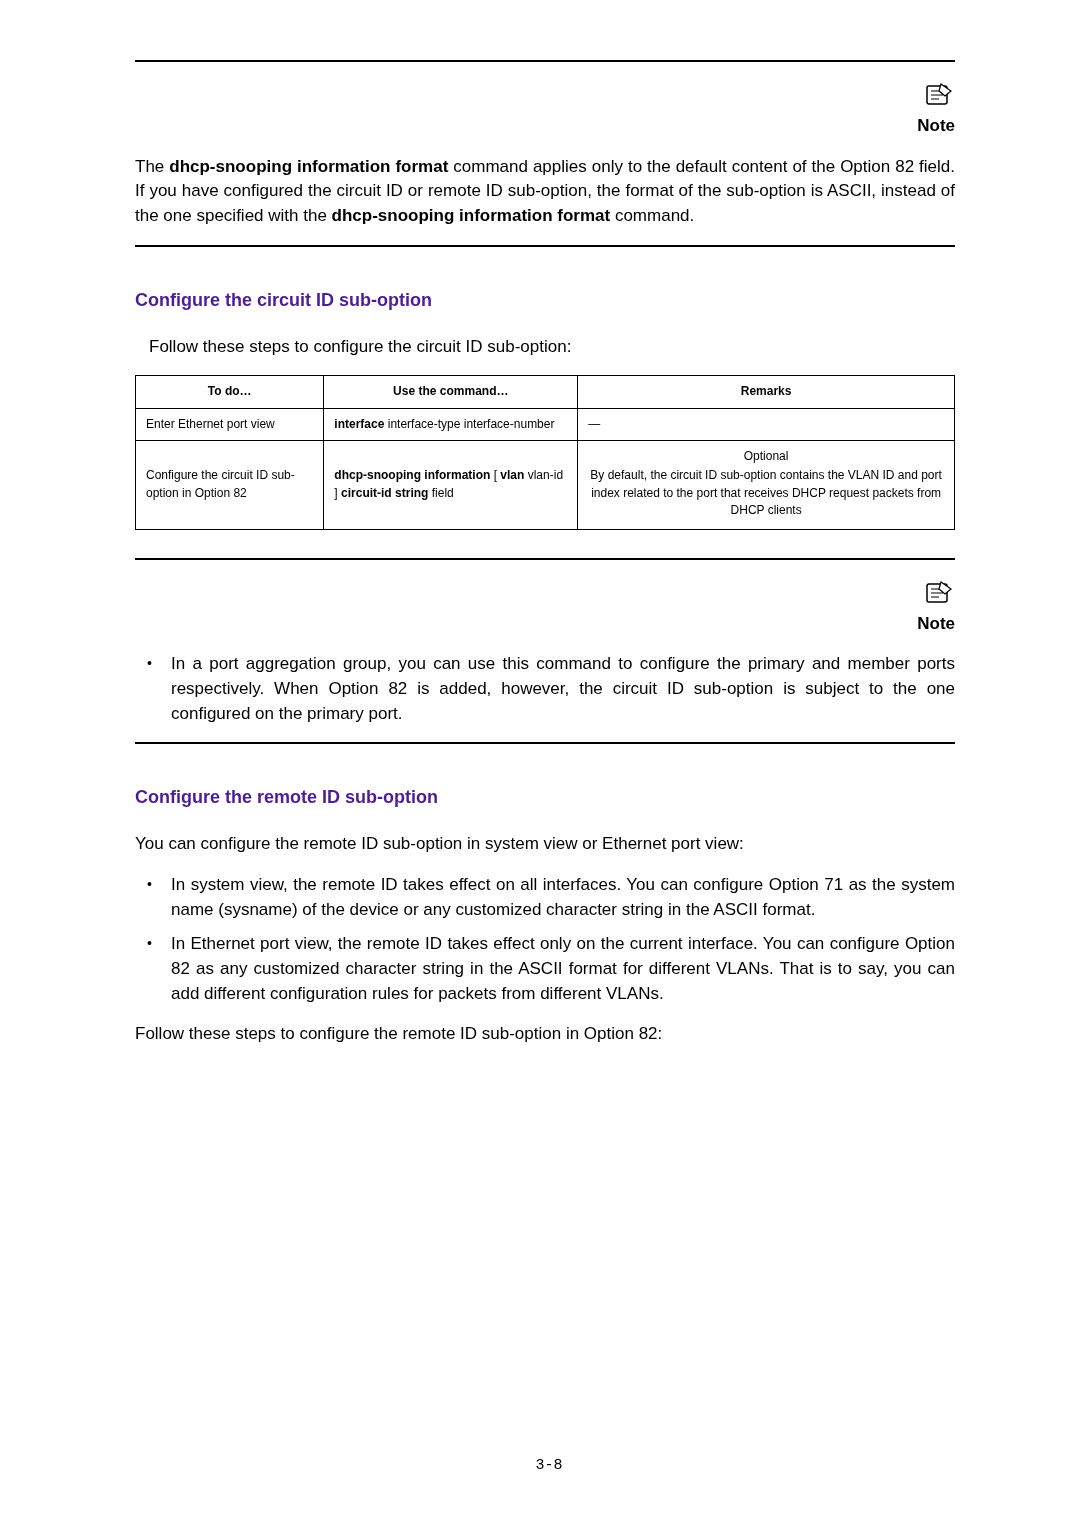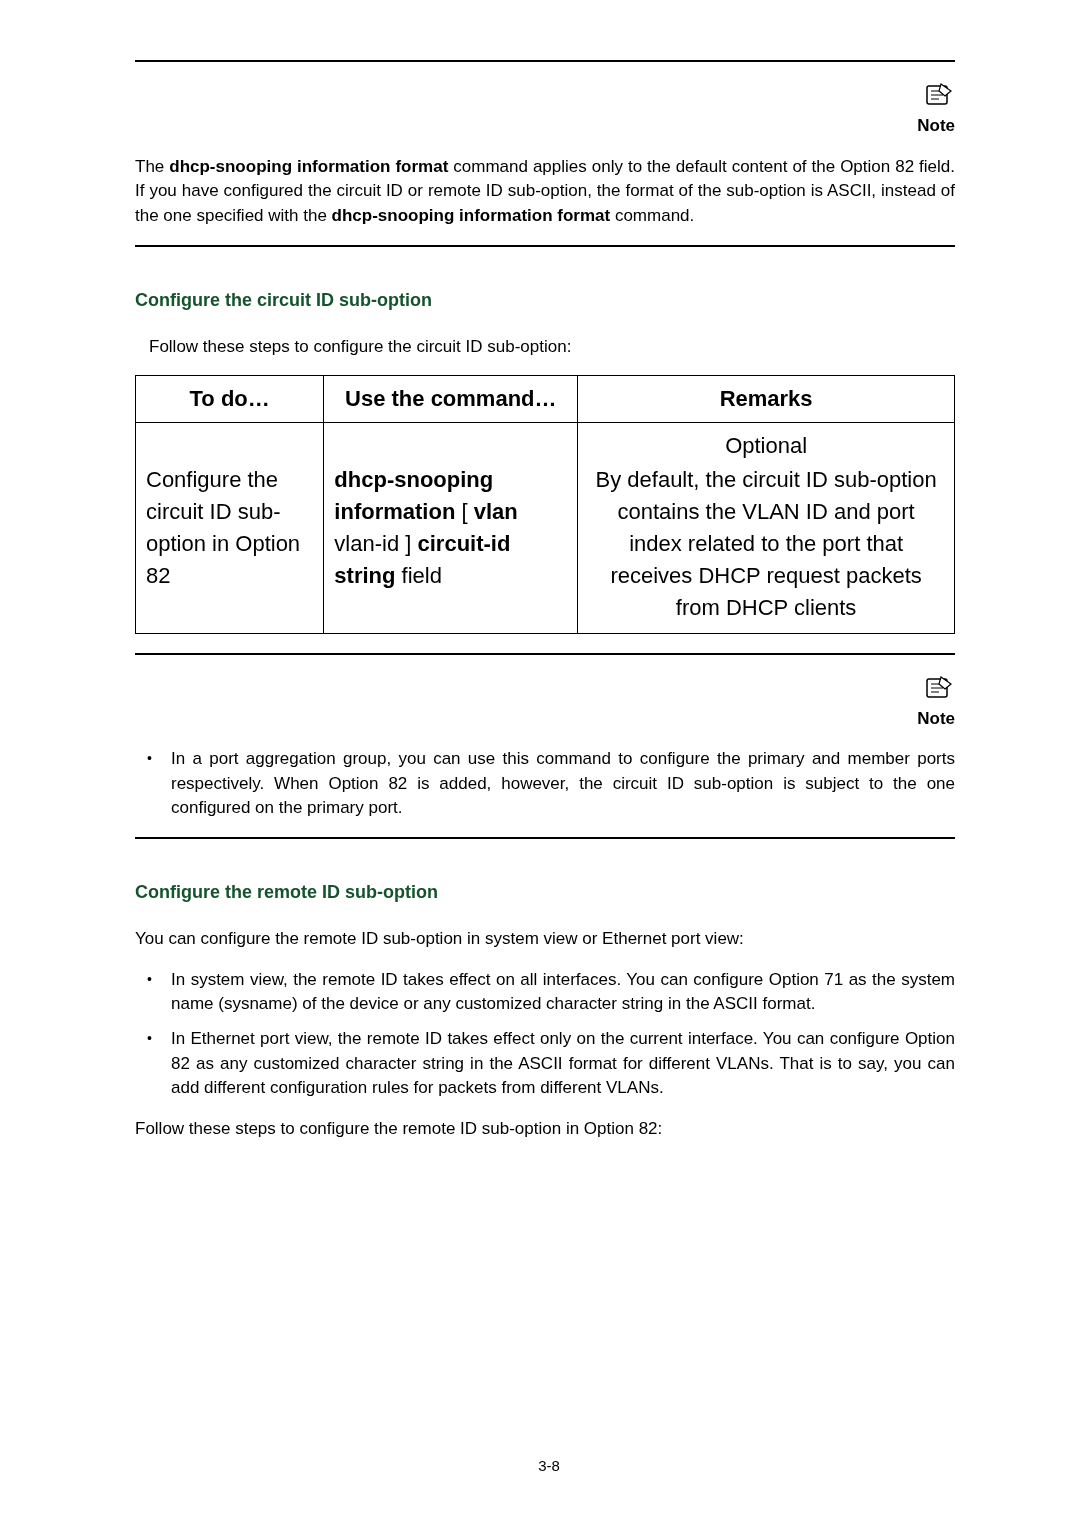--- a/index.html
+++ b/index.html
@@ -31,31 +31,31 @@
     gap: 6px;
     margin-bottom: 16px;
     flex-direction: column;
   }
   .note-head svg { flex: 0 0 auto; }
   .note-label { font-weight: bold; font-size: 17px; }
   .note-body { margin-bottom: 8px; }
   .note-body p { text-align: justify; margin-bottom: 0; }
   .cmd-strong { font-weight: bold; }
   .heading3 {
-    color: #14532d;
+    color: #4c1d95;
     font-weight: bold;
     font-size: 18px;
     margin: 0 0 22px 0;
   }
   .intro { margin: 0 0 16px 14px; }
   table.cmd-table {
     border-collapse: collapse;
     width: 100%;
-    margin-bottom: 19px;
-    font-size: 22px;
+    margin-bottom: 28px;
+    font-size: 12px;
   }
   table.cmd-table th, table.cmd-table td {
     border: 1px solid #000;
     padding: 7px 10px;
     vertical-align: middle;
     text-align: left;
   }
   table.cmd-table th {
     font-weight: bold;
     text-align: center;
@@ -82,20 +82,21 @@
     font-size: 14px;
     line-height: 1.6;
   }
   .follow-line { margin-top: 16px; }
   .page-num {
     position: absolute;
     left: 18px; right: 0;
     bottom: 50px;
     text-align: center;
     font-size: 15px;
+    font-family: Liberation Mono, monospace;
   }
   .rel { position: relative; width: 1080px; height: 1527px; }
   .remarks-multi p { margin-bottom: 2px; text-align: center; }
 </style>
 </head>
 <body>
 
 <div class="rel">
 <div class="page">
 
@@ -128,20 +129,25 @@
     </colgroup>
     <thead>
       <tr>
         <th>To do…</th>
         <th>Use the command…</th>
         <th>Remarks</th>
       </tr>
     </thead>
     <tbody id="tbl-body">
           <tr>
+            <td>Enter Ethernet port view</td>
+            <td><strong class="cmd-strong">interface </strong><span>interface-type interface-number</span></td>
+            <td><span>—</span></td>
+          </tr>
+          <tr>
             <td>Configure the circuit ID sub-option in Option 82</td>
             <td><strong class="cmd-strong">dhcp-snooping information </strong><span>[ </span><strong class="cmd-strong">vlan </strong><span>vlan-id </span><span>] </span><strong class="cmd-strong">circuit-id string </strong><span>field</span></td>
             <td class="remarks-multi">
               <p>Optional</p>
               <p>By default, the circuit ID sub-option contains the VLAN ID and port index related to the port that receives DHCP request packets from DHCP clients</p>
             </td>
           </tr>
         </tbody>
   </table>
 

